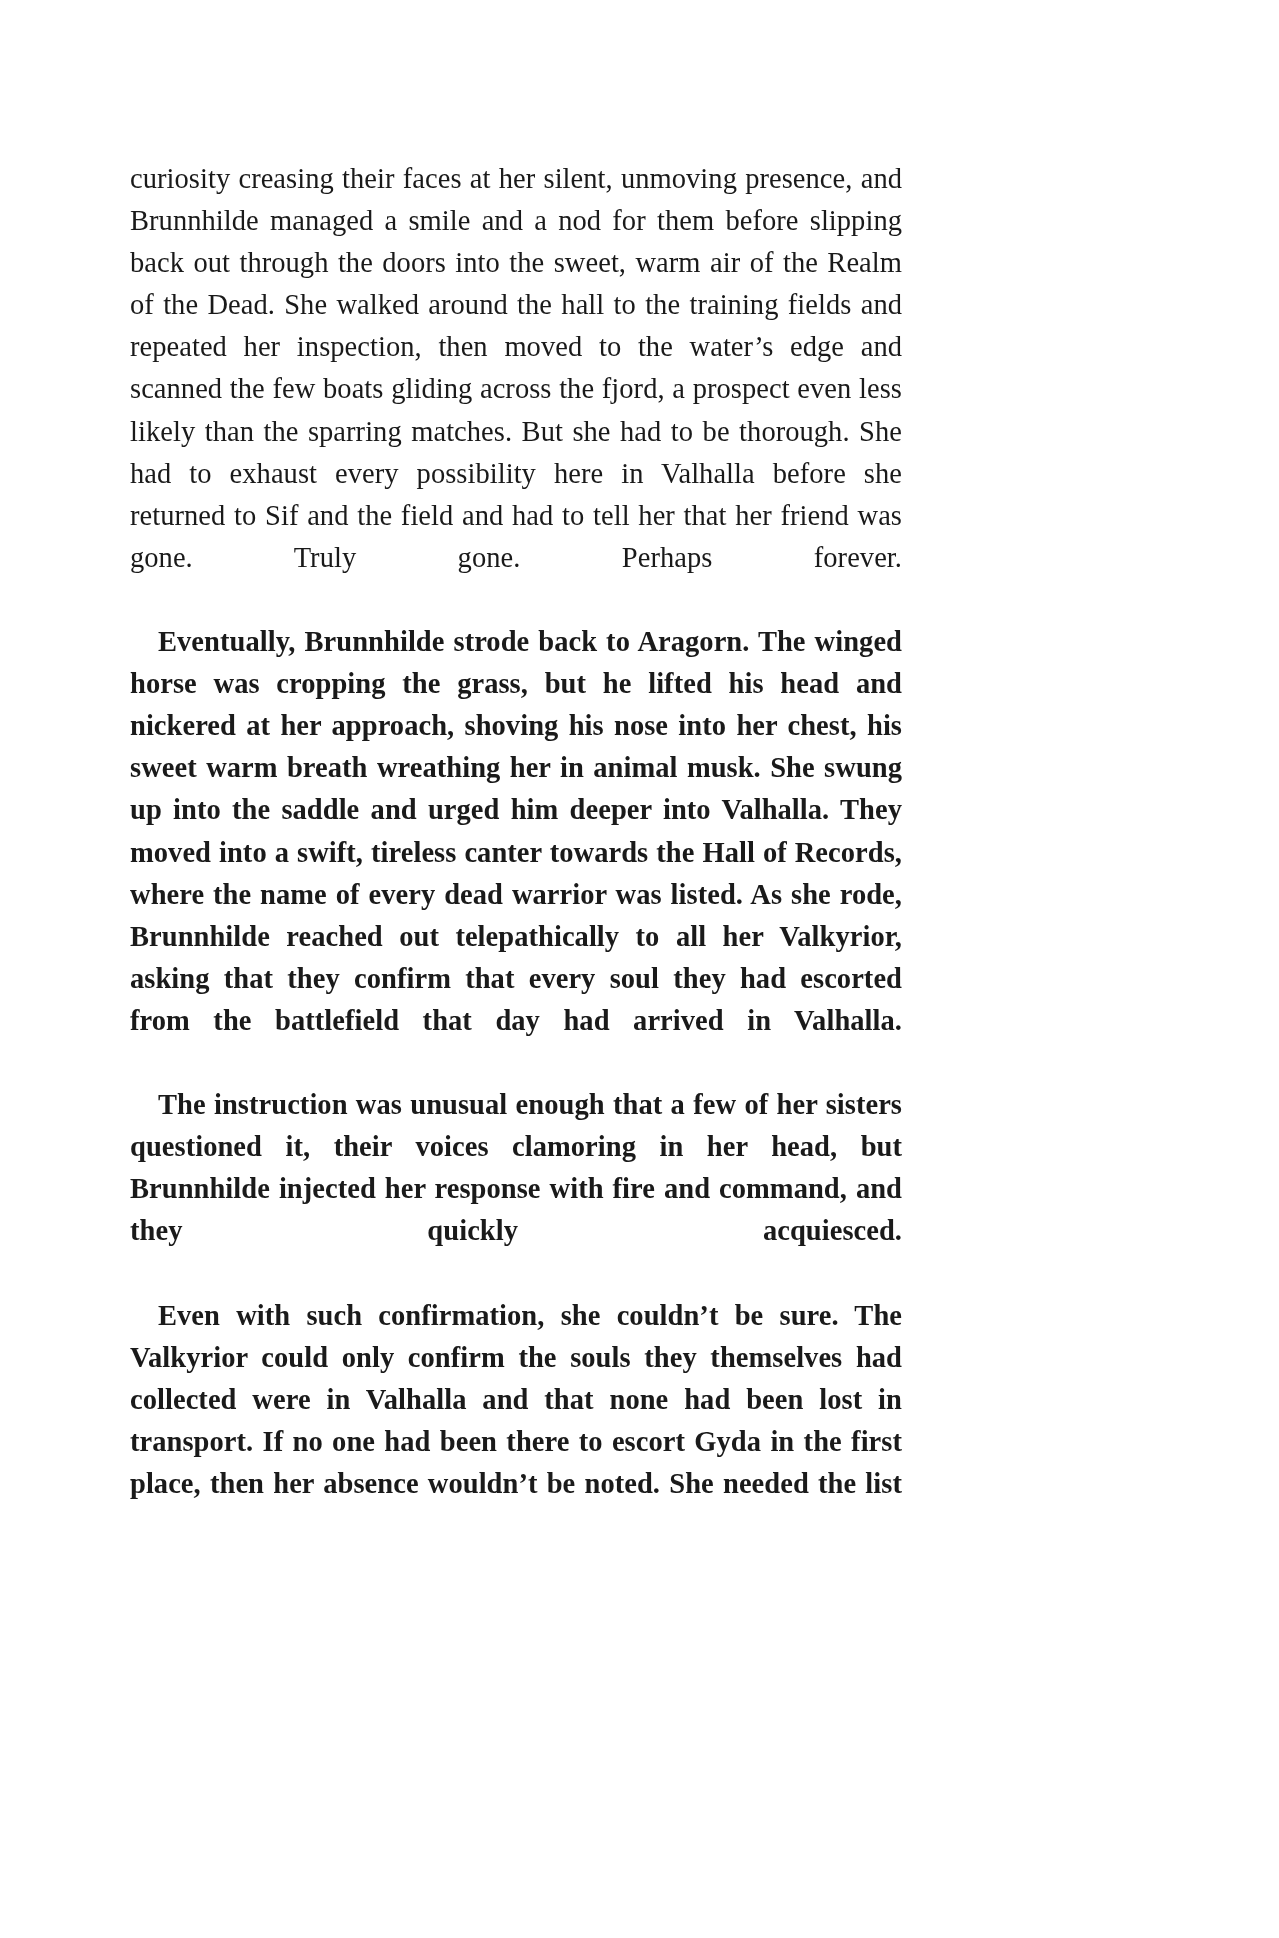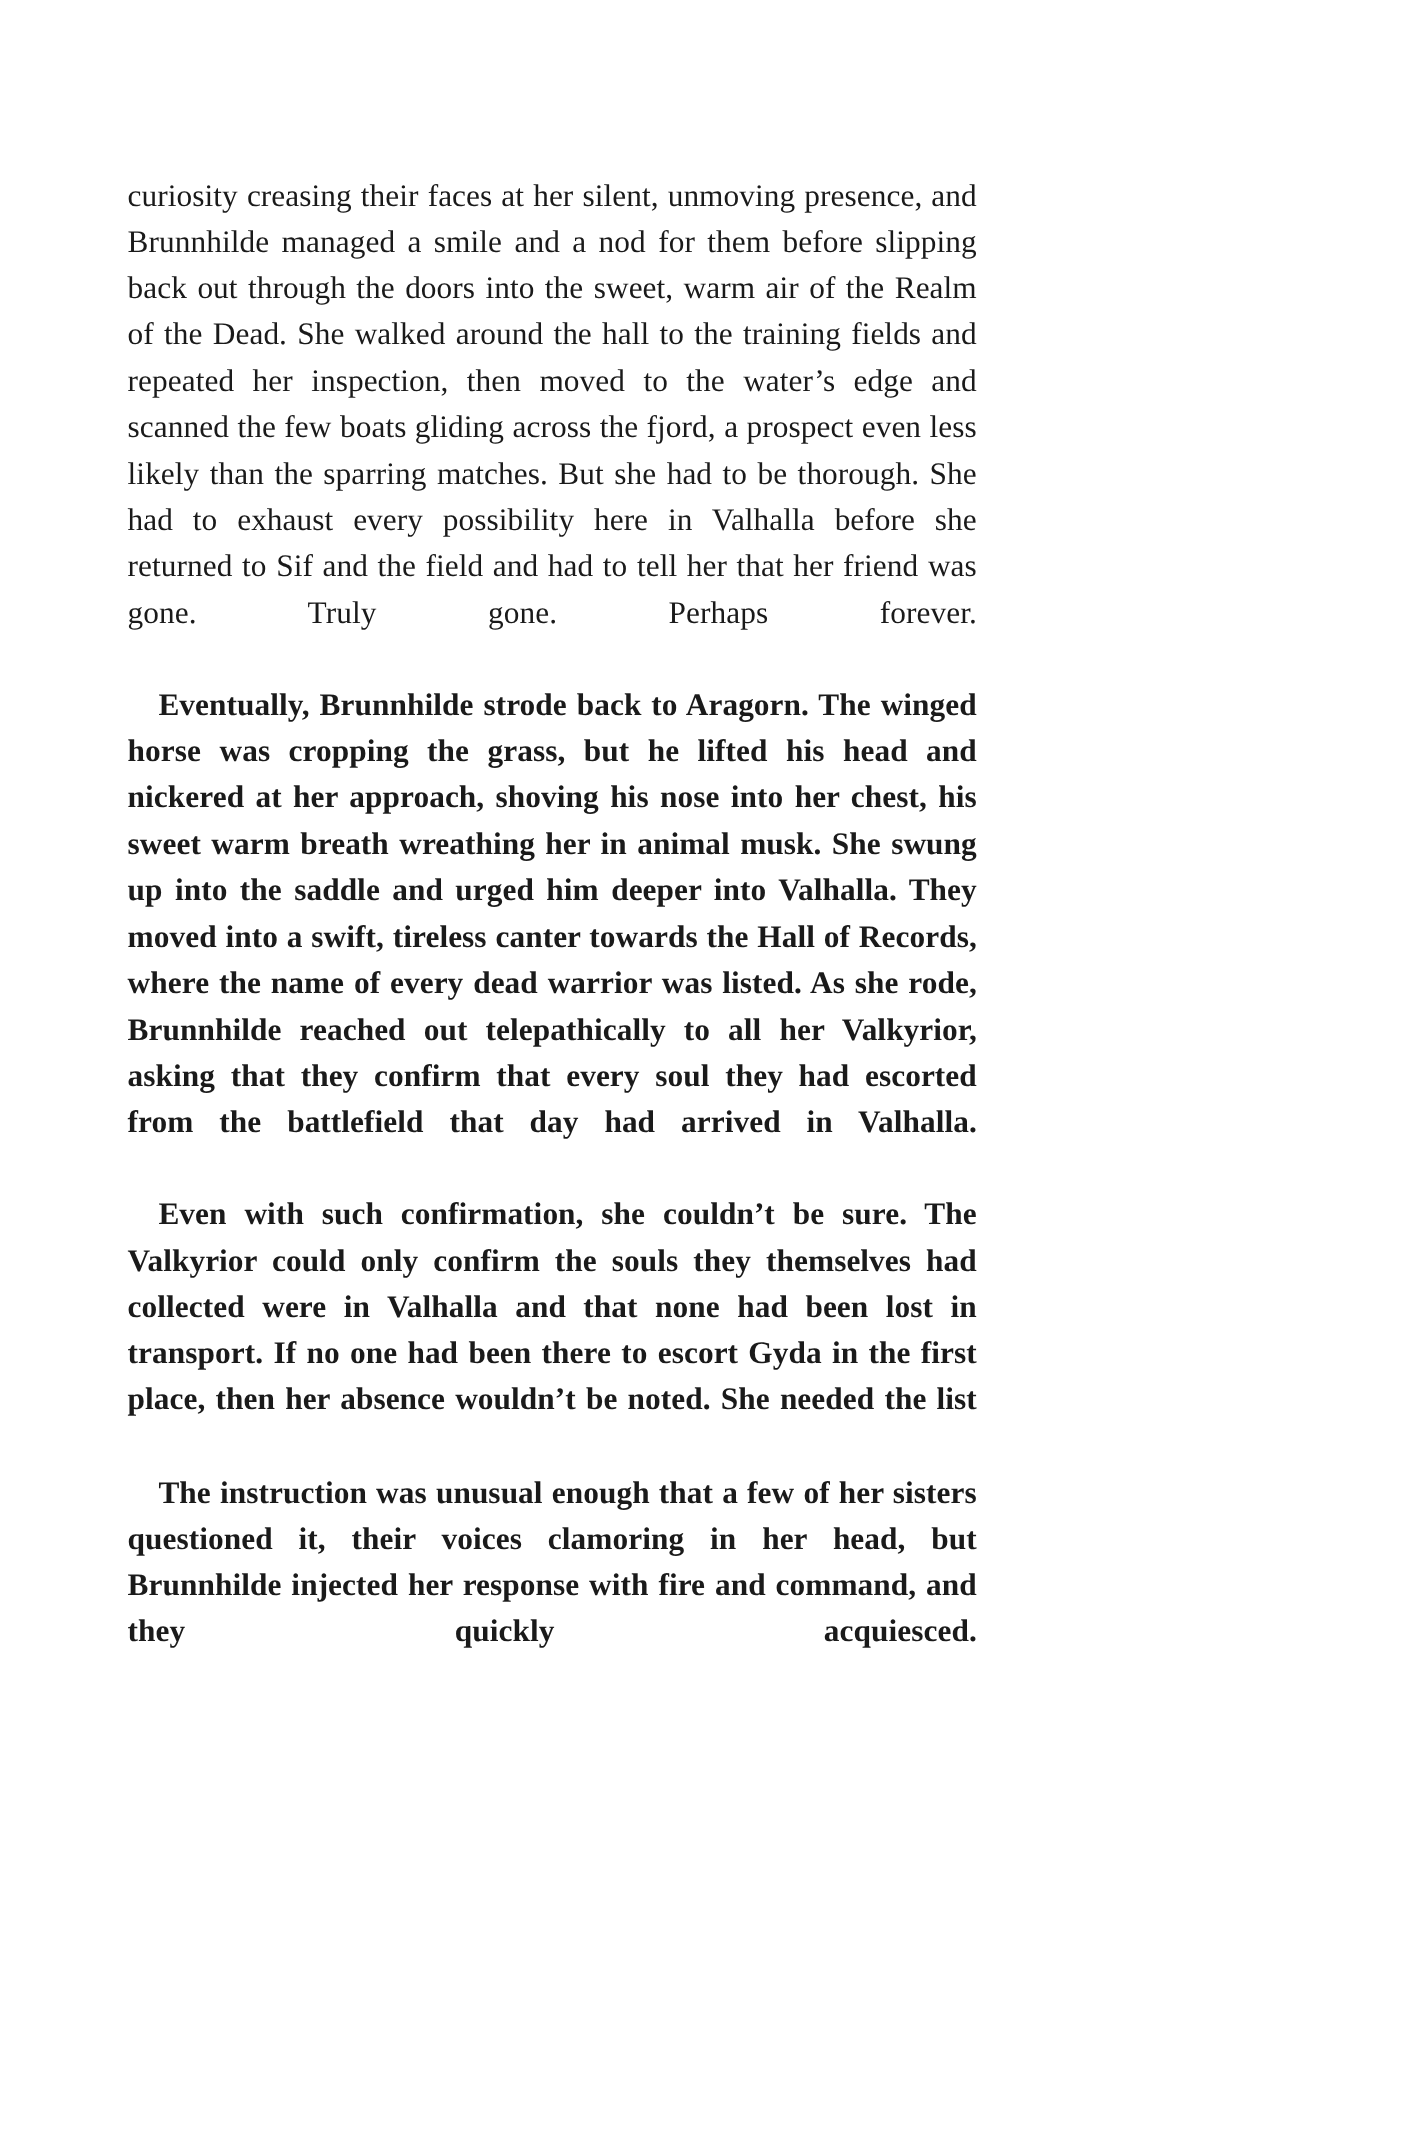--- a/index.html
+++ b/index.html
@@ -15,21 +15,21 @@
     font-family: "Liberation Serif", "DejaVu Serif", serif;
   }
   #page {
     position: relative;
     width: 1279px;
     height: 1938px;
     background: #ffffff;
   }
   #text-block {
     position: absolute;
-    left: 116px;
+    left: 130px;
     top: 158px;
     width: 772px;
   }
   .para {
     margin: 0;
     padding: 0;
     text-align: justify;
     text-justify: inter-word;
     font-size: 28.5px;
     line-height: 42.1px;
@@ -50,16 +50,16 @@
     width: 100%;
   }
 </style>
 </head>
 <body>
 
 <div id="page">
   <div id="text-block">
     <p class="para">curiosity creasing their faces at her silent, unmoving presence, and Brunnhilde managed a smile and a nod for them before slipping back out through the doors into the sweet, warm air of the Realm of the Dead. She walked around the hall to the training fields and repeated her inspection, then moved to the water’s edge and scanned the few boats gliding across the fjord, a prospect even less likely than the sparring matches. But she had to be thorough. She had to exhaust every possibility here in Valhalla before she returned to Sif and the field and had to tell her that her friend was gone. Truly gone. Perhaps forever.</p>
     <p class="para indent">Eventually, Brunnhilde strode back to Aragorn. The winged horse was cropping the grass, but he lifted his head and nickered at her approach, shoving his nose into her chest, his sweet warm breath wreathing her in animal musk. She swung up into the saddle and urged him deeper into Valhalla. They moved into a swift, tireless canter towards the Hall of Records, where the name of every dead warrior was listed. As she rode, Brunnhilde reached out telepathically to all her Valkyrior, asking that they confirm that every soul they had escorted from the battlefield that day had arrived in Valhalla.</p>
+    <p class="para indent">The instruction was unusual enough that a few of her sisters questioned it, their voices clamoring in her head, but Brunnhilde injected her response with fire and command, and they quickly acquiesced.</p>
     <p class="para indent">Even with such confirmation, she couldn’t be sure. The Valkyrior could only confirm the souls they themselves had collected were in Valhalla and that none had been lost in transport. If no one had been there to escort Gyda in the first place, then her absence wouldn’t be noted. She needed the list</p>
-    <p class="para indent">The instruction was unusual enough that a few of her sisters questioned it, their voices clamoring in her head, but Brunnhilde injected her response with fire and command, and they quickly acquiesced.</p>
   </div>
 </div>
 
 </body></html>

